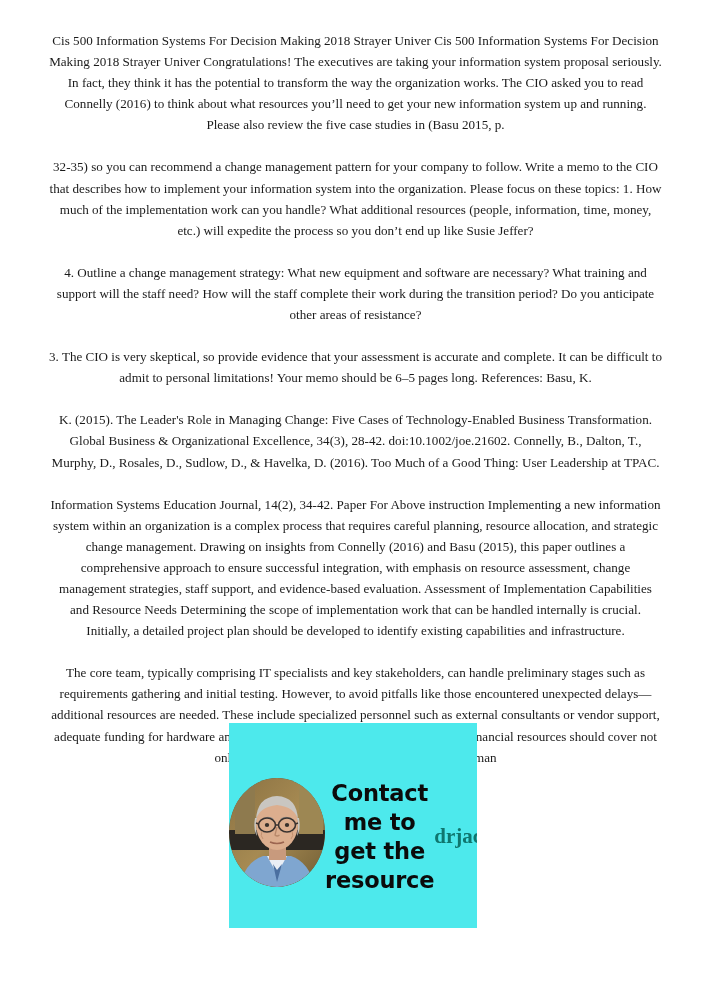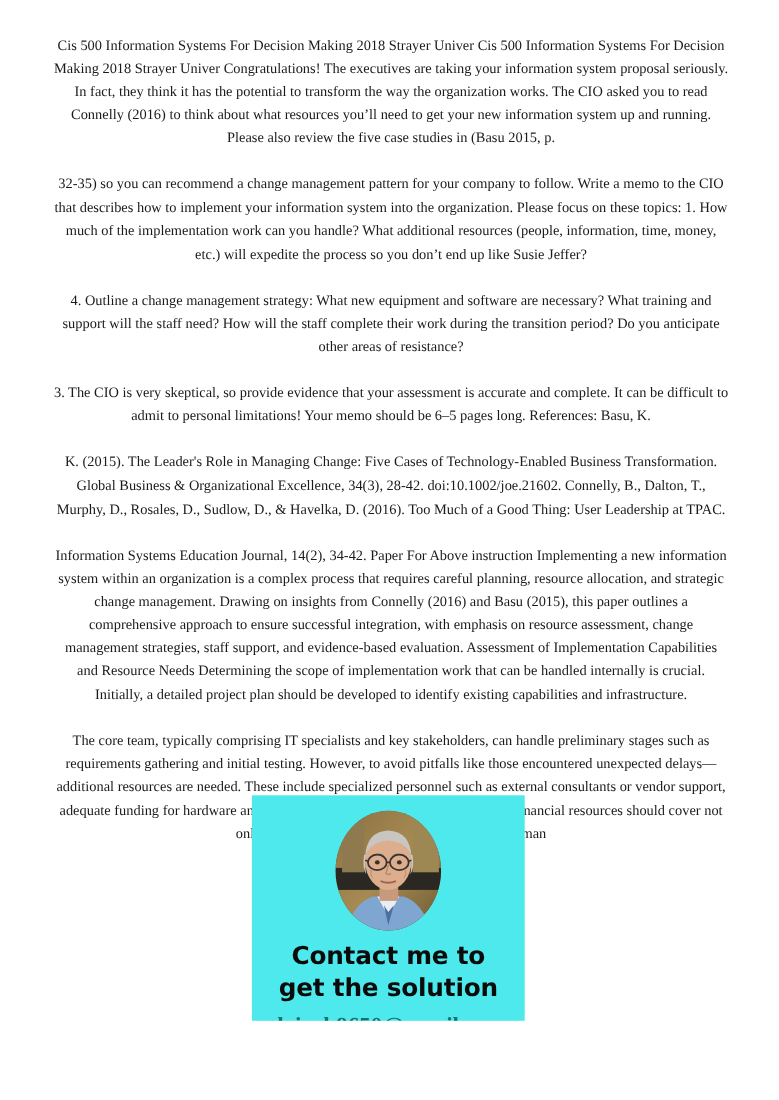--- a/index.html
+++ b/index.html
@@ -36,21 +36,21 @@
 
   
   .contact-overlay {
     position: absolute;
     left: 229px;
     top: 723px;
     width: 248px;
     height: 205px;
     background: #4DE9EC;
     display: flex;
-    flex-direction: column;
+    flex-direction: row;
     align-items: center;
     box-sizing: border-box;
     padding-top: 14px;
     overflow: hidden;
   }
   .avatar {
     width: 96px;
     height: 109px;
     border-radius: 50%;
     overflow: hidden;
@@ -142,20 +142,20 @@
           <path d="M48 49 L46 57 Q48 59 50.5 57" stroke="#b8886a" stroke-width="1.3" fill="none"></path>
           <path d="M41 64 Q48 67 55 64" stroke="#9c6550" stroke-width="1.6" fill="none"></path>
           <path d="M33 53 Q31 58 34 61" stroke="#c1906f" stroke-width="1" fill="none"></path>
           <path d="M63 53 Q65 58 62 61" stroke="#c1906f" stroke-width="1" fill="none"></path>
         </g>
       </svg>
     </div>
 
     <div class="contact-lines">
       <div>Contact me to</div>
-      <div>get the solution</div>
+      <div>get the resource</div>
     </div>
 
     <div class="contact-email">drjack9650@gmail.com</div>
 
   </div>
 
 </div>
 
 </body></html>

